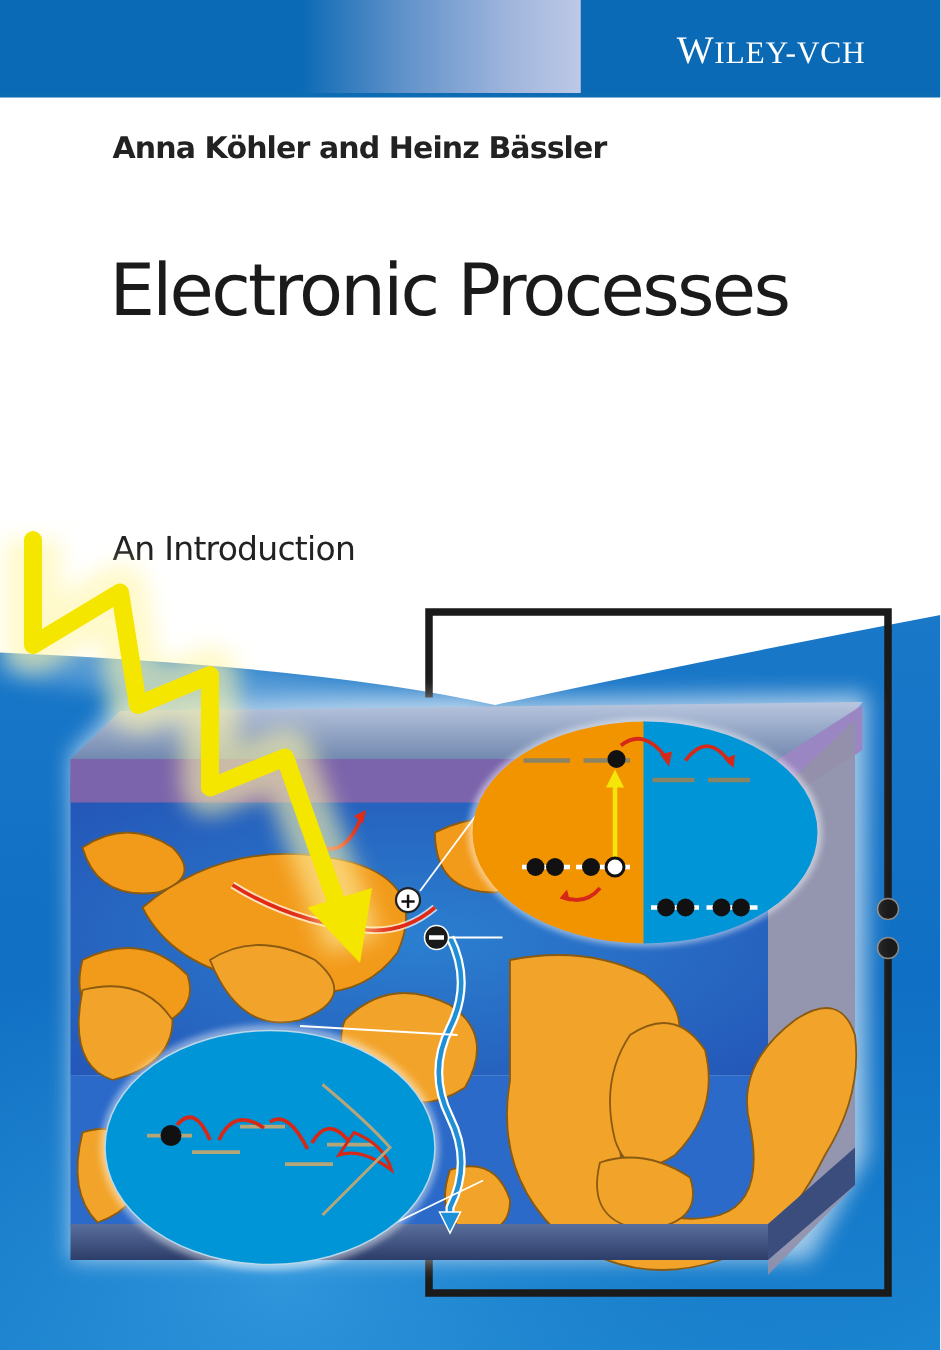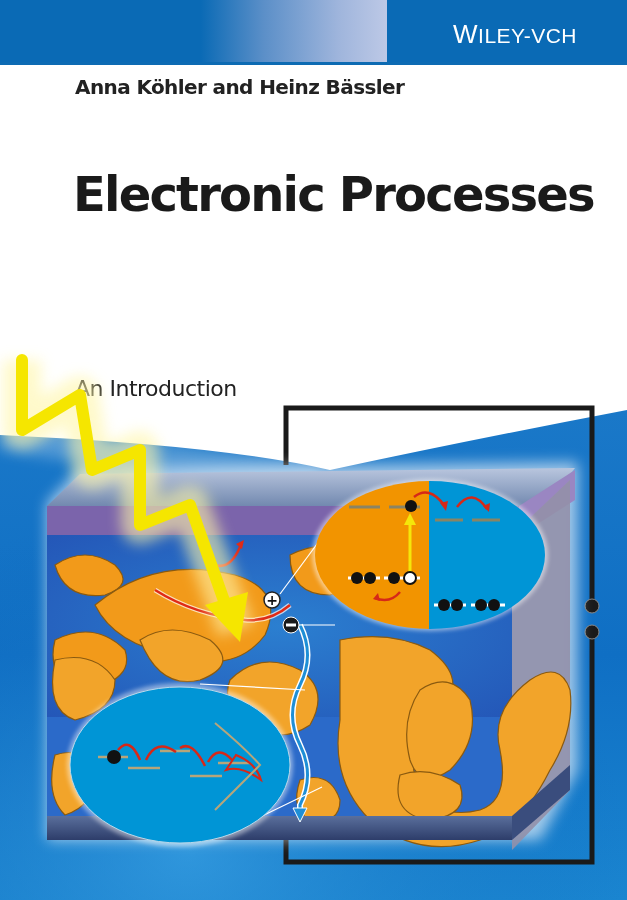--- a/index.html
+++ b/index.html
@@ -1,24 +1,24 @@
 <!DOCTYPE html>
 <html><head>
 <meta charset="utf-8">
 <style>
   html, body { margin:0; padding:0; }
   body { width:627px; height:900px; position:relative; overflow:hidden; background:#ffffff; font-family:"Liberation Sans", sans-serif; }
   .topbar { position:absolute; left:0; top:0; width:627px; height:62px;
     background:linear-gradient(90deg,#0a6ab5 0%,#0a6ab5 32%,#5b8fc8 42%,#9fb5dc 54%,#bcc8e6 61.5%,#bcc8e6 61.7%,#0a6ab5 61.8%,#0a6ab5 100%); }
   .topbar-line { position:absolute; left:0; top:62px; width:627px; height:3px; background:#0d6bb3; }
-  .publisher { position:absolute; right:50px; top:19px; color:#ffffff; font-family:Liberation Sans, sans-serif; font-size:21px; letter-spacing:0.5px; }
+  .publisher { position:absolute; right:50px; top:19px; color:#ffffff; font-family:Liberation Serif, serif; font-size:21px; letter-spacing:0.5px; }
   .publisher .big { font-size:26px; }
-  .authors { position:absolute; left:75px; top:75px; font-size:20px; font-weight:bold; color:#222; font-family:"DejaVu Sans", sans-serif; letter-spacing:-0.6px; }
-  .title { position:absolute; left:73px; top:160px; font-size:48px; font-weight:bold; line-height:69px; color:#1a1a1a; font-family:"DejaVu Sans", sans-serif; letter-spacing:-1.8px; }
-  .subtitle { position:absolute; left:75px; top:376px; font-size:22px; color:#222; font-family:"DejaVu Sans", sans-serif; letter-spacing:-0.5px; }
+  .authors { position:absolute; left:75px; top:86px; font-size:20px; font-weight:bold; color:#222; font-family:"DejaVu Sans", sans-serif; letter-spacing:-0.6px; }
+  .title { position:absolute; left:73px; top:160px; font-size:48px; font-weight:normal; line-height:69px; color:#1a1a1a; font-family:"DejaVu Sans", sans-serif; letter-spacing:-1.8px; }
+  .subtitle { position:absolute; left:75px; top:354px; font-size:22px; color:#222; font-family:"DejaVu Sans", sans-serif; letter-spacing:-0.5px; }
   .art { position:absolute; left:0; top:0; width:627px; height:900px; }
 </style>
 </head>
 <body>
 
 <div class="topbar"></div>
 <div class="topbar-line"></div>
 <div class="publisher"><span class="big">W</span><span>ILEY-VCH</span></div>
 
 <div class="authors">Anna Köhler and Heinz Bässler</div>

